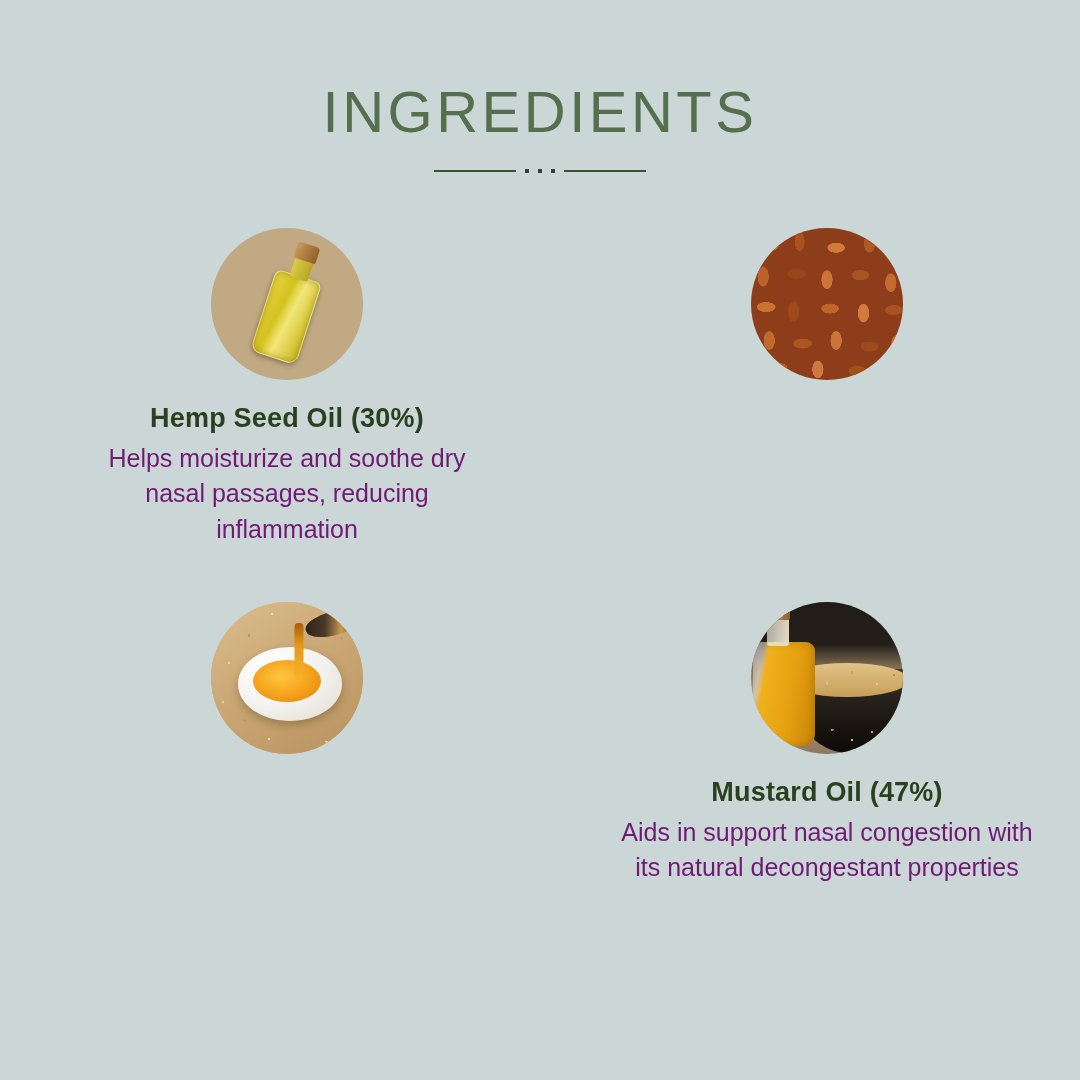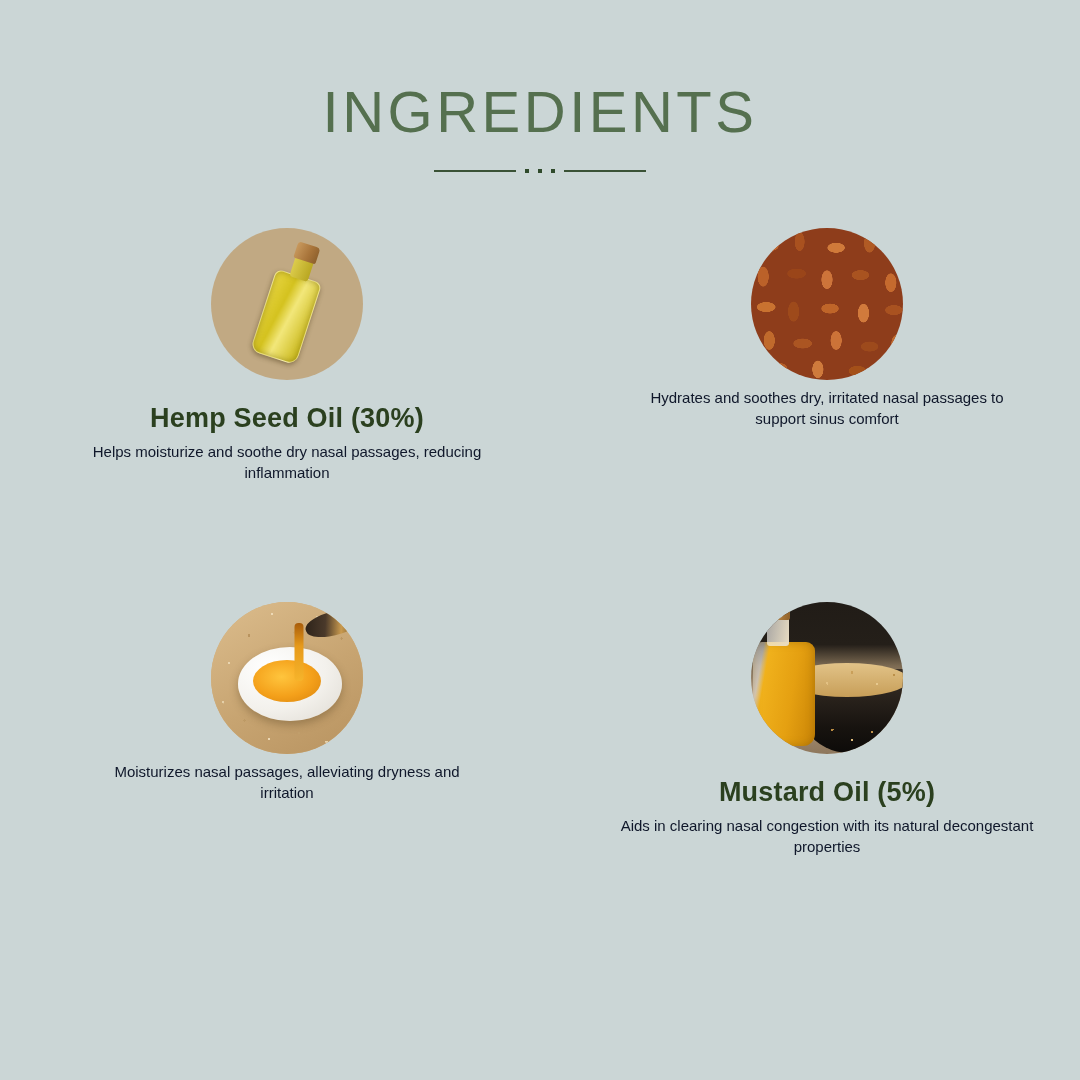--- a/index.html
+++ b/index.html
@@ -95,23 +95,23 @@
     font-size: 27px;
     font-weight: 700;
     color: #2b401f;
     letter-spacing: 0.2px;
     white-space: nowrap;
     line-height: 1.1;
   }
   .card-desc {
     margin-top: 7px;
     font-family: "Liberation Sans", sans-serif;
-    font-size: 15px;
+    font-size: 25px;
     font-weight: 400;
-    color: #0f172a;
+    color: #701a75;
     text-align: center;
     line-height: 1.42;
     width: 400px;
   }
   .card-desc.wide { width: 440px; }
 
   
   .row2 .thumb { margin-top: 2px; }
 
   
@@ -365,40 +365,38 @@
         <div class="hemp-bottle"></div>
       </div>
       <div class="card-title">Hemp Seed Oil (30%)</div>
       <div class="card-desc">Helps moisturize and soothe dry nasal passages, reducing inflammation</div>
     </div>
 
     <div class="card">
       <div class="thumb">
         <div class="art art-almond"></div>
       </div>
-      <div class="card-desc">Hydrates and soothes dry, irritated nasal passages to support sinus comfort</div>
     </div>
 
     <div class="card row2">
       <div class="thumb">
         <div class="art art-sesame"></div>
         <div class="sesame-bowl"></div>
         <div class="sesame-oil"></div>
         <div class="sesame-pour"></div>
         <div class="sesame-spoon"></div>
       </div>
-      <div class="card-desc">Moisturizes nasal passages, alleviating dryness and irritation</div>
     </div>
 
     <div class="card row2">
       <div class="thumb">
         <div class="art art-mustard"></div>
         <div class="mustard-bowl"></div>
         <div class="mustard-seeds"></div>
         <div class="mustard-scatter"></div>
         <div class="mustard-bottle"></div>
       </div>
-      <div class="card-title">Mustard Oil (5%)</div>
-      <div class="card-desc wide">Aids in clearing nasal congestion with its natural decongestant properties</div>
+      <div class="card-title">Mustard Oil (47%)</div>
+      <div class="card-desc wide">Aids in support nasal congestion with its natural decongestant properties</div>
     </div>
 
   </div>
 </div>
 
 </body></html>

